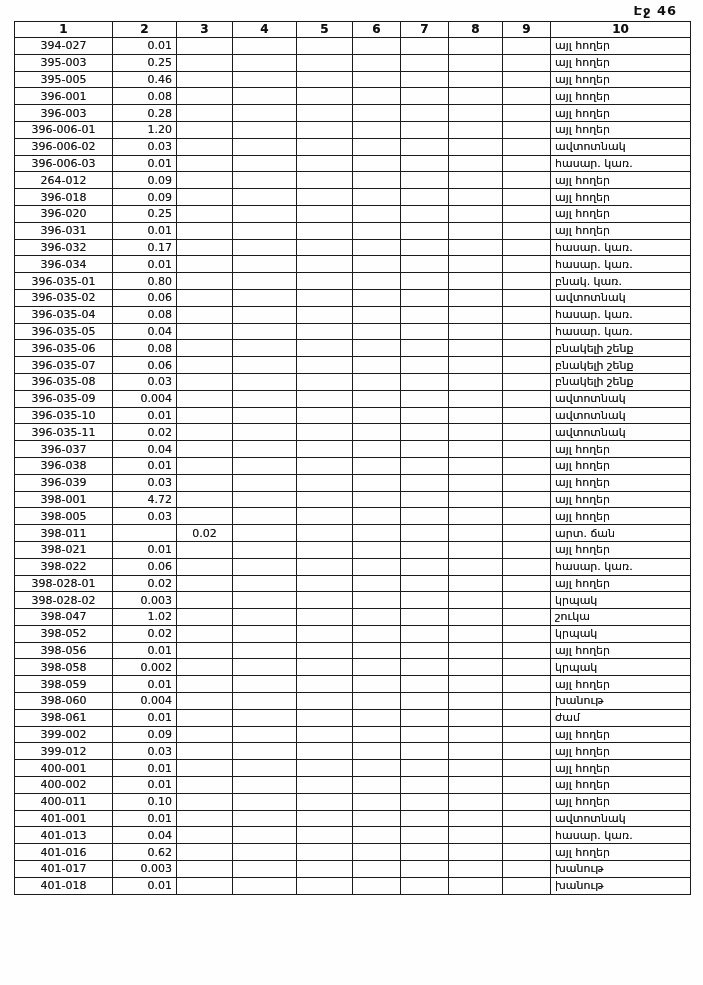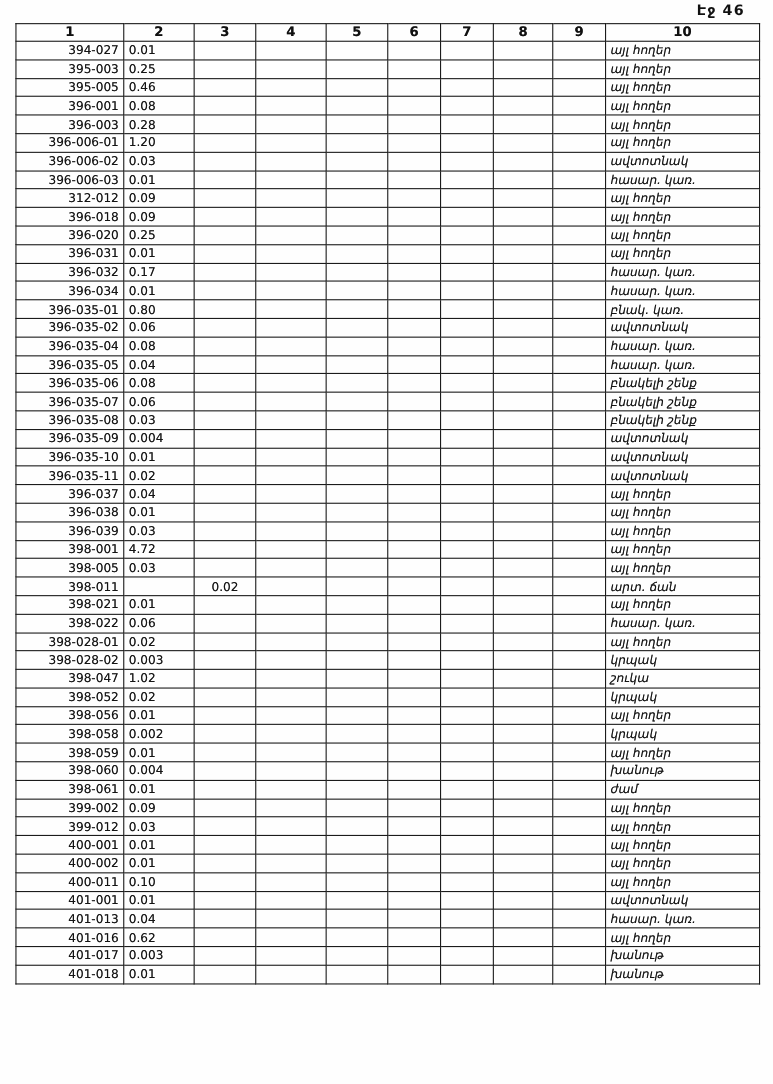--- a/index.html
+++ b/index.html
@@ -46,24 +46,24 @@
     white-space: nowrap;
     vertical-align: middle;
   }
   table.grid th {
     font-size: 12px;
     font-weight: bold;
     text-align: center;
     height: 15px;
     color: #101010;
   }
-  td.c0 { text-align: right; }
-  td.c1 { text-align: left; }
+  td.c0 { text-align: center; }
+  td.c1 { text-align: right; }
   td.c2 { text-align: center; }
-  td.c9 { text-align: left; font-size: 11px; font-style: italic; }
+  td.c9 { text-align: left; font-size: 11px; }
   
   table.grid td, table.grid th { text-shadow: 0 0 0.4px rgba(0,0,0,0.55); }
 </style>
 </head>
 <body>
 
 <div class="scan-page">
   <div class="page-label">Էջ 46</div>
 
   <table class="grid">
@@ -184,21 +184,21 @@
           <td class="c2"></td>
           <td class="c3"></td>
           <td class="c4"></td>
           <td class="c5"></td>
           <td class="c6"></td>
           <td class="c7"></td>
           <td class="c8"></td>
           <td class="c9">հասար. կառ.</td>
         </tr>
         <tr>
-          <td class="c0">312-012</td>
+          <td class="c0">264-012</td>
           <td class="c1">0.09</td>
           <td class="c2"></td>
           <td class="c3"></td>
           <td class="c4"></td>
           <td class="c5"></td>
           <td class="c6"></td>
           <td class="c7"></td>
           <td class="c8"></td>
           <td class="c9">այլ հողեր</td>
         </tr>

